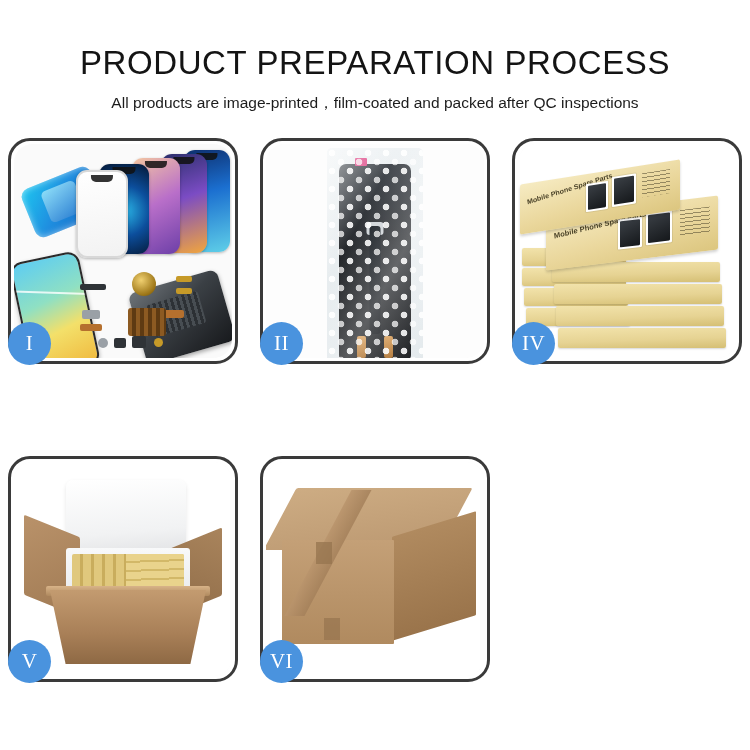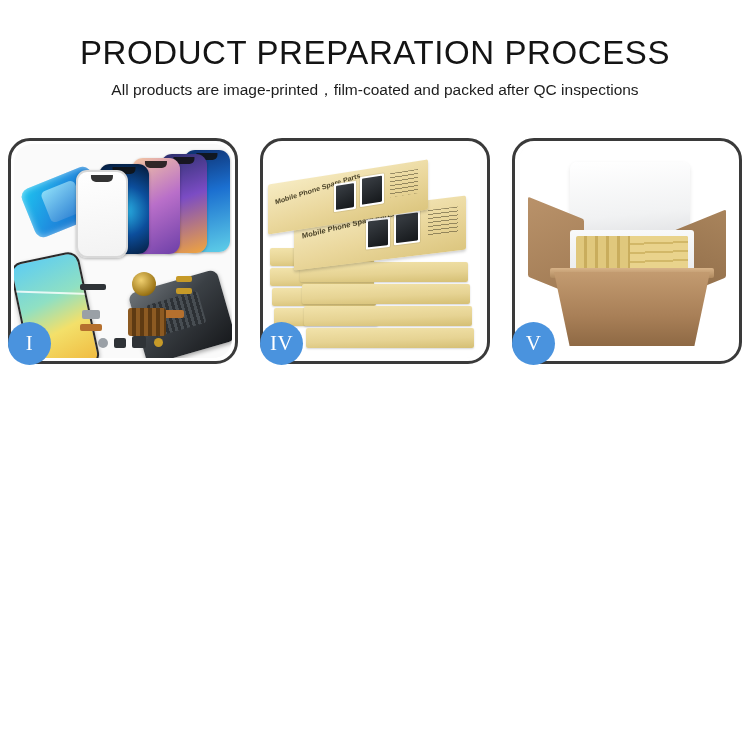--- a/index.html
+++ b/index.html
@@ -23,21 +23,21 @@
     text-align: center;
     box-sizing: border-box;
   }
   .page-title {
     font-family: "Liberation Sans", sans-serif;
     font-size: 33px;
     font-weight: 500;
     letter-spacing: 0.6px;
     color: #141414;
     line-height: 38px;
-    margin: 0;
+    margin: 10px;
     white-space: nowrap;
   }
   .page-subtitle {
     font-family: "Liberation Sans", sans-serif;
     font-size: 15.5px;
     font-weight: 400;
     color: #1c1c1c;
     line-height: 22px;
     margin: 7px 0 0 0;
     white-space: nowrap;
@@ -435,20 +435,37 @@
           <span class="bit" style="left:34px;top:64px;width:12px;height:10px;"></span>
           <span class="bit round gold" style="left:74px;top:64px;width:9px;height:9px;"></span>
           <span class="sp-coil"></span>
           <span class="sp-chipgrid"></span>
         </div>
       </div>
     </div>
     <div class="step-badge">I</div>
   </div>
 
+  <div class="step-panel">
+    <div class="panel-media">
+      <div class="scene-bubble">
+        <div class="bw-bag">
+          <div class="bw-panel"></div>
+          <div class="bw-connector"></div>
+          <div class="bw-flex"></div>
+          <div class="bw-tab l"></div>
+          <div class="bw-tab r"></div>
+          <div class="bw-sticker"></div>
+          <div class="bw-bubbles"></div>
+          <div class="bw-sheen"></div>
+        </div>
+      </div>
+    </div>
+    <div class="step-badge">II</div>
+  </div>
 
 
   <div class="step-panel">
     <div class="panel-media">
       <div class="scene-stack">
 
         <div class="stk" style="left:4px;  top:104px; width:104px; height:18px;"></div>
         <div class="stk" style="left:4px;  top:124px; width:104px; height:18px;"></div>
         <div class="stk" style="left:6px;  top:144px; width:104px; height:18px;"></div>
         <div class="stk" style="left:8px;  top:164px; width:104px; height:18px;"></div>
@@ -492,14 +509,27 @@
         <div class="ct-flap-r"></div>
         <div class="ct-foam-box"></div>
         <div class="ct-contents"></div>
         <div class="ct-rim"></div>
         <div class="ct-body"></div>
       </div>
     </div>
     <div class="step-badge">V</div>
   </div>
 
+  <div class="step-panel">
+    <div class="panel-media">
+      <div class="scene-sealed">
+        <div class="sc-top"></div>
+        <div class="sc-side"></div>
+        <div class="sc-front"></div>
+        <div class="sc-tape"></div>
+        <div class="sc-tape2"></div>
+        <div class="sc-tape3"></div>
+      </div>
+    </div>
+    <div class="step-badge">VI</div>
+  </div>
 
 </div>
 
 </body></html>

